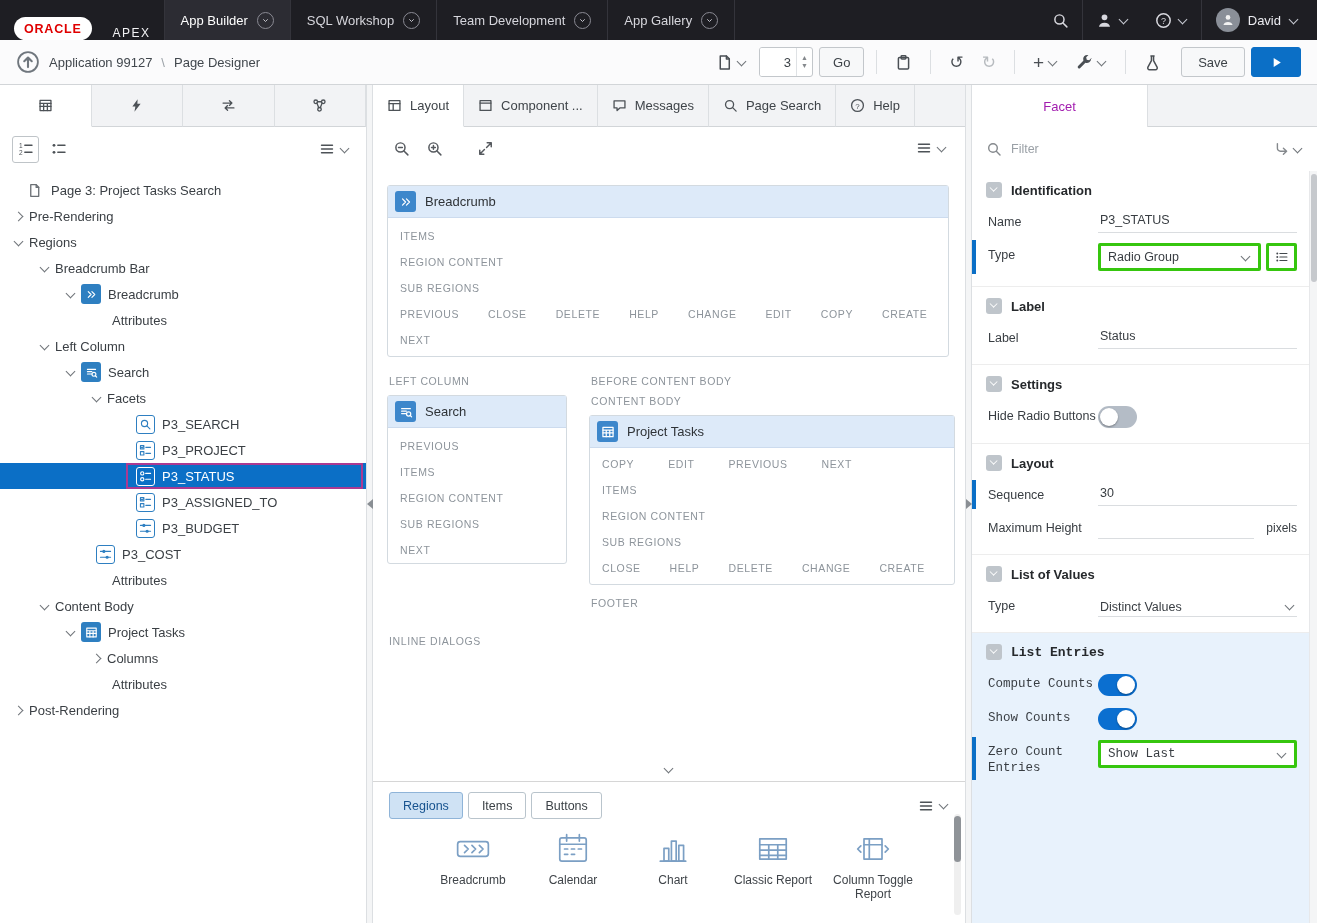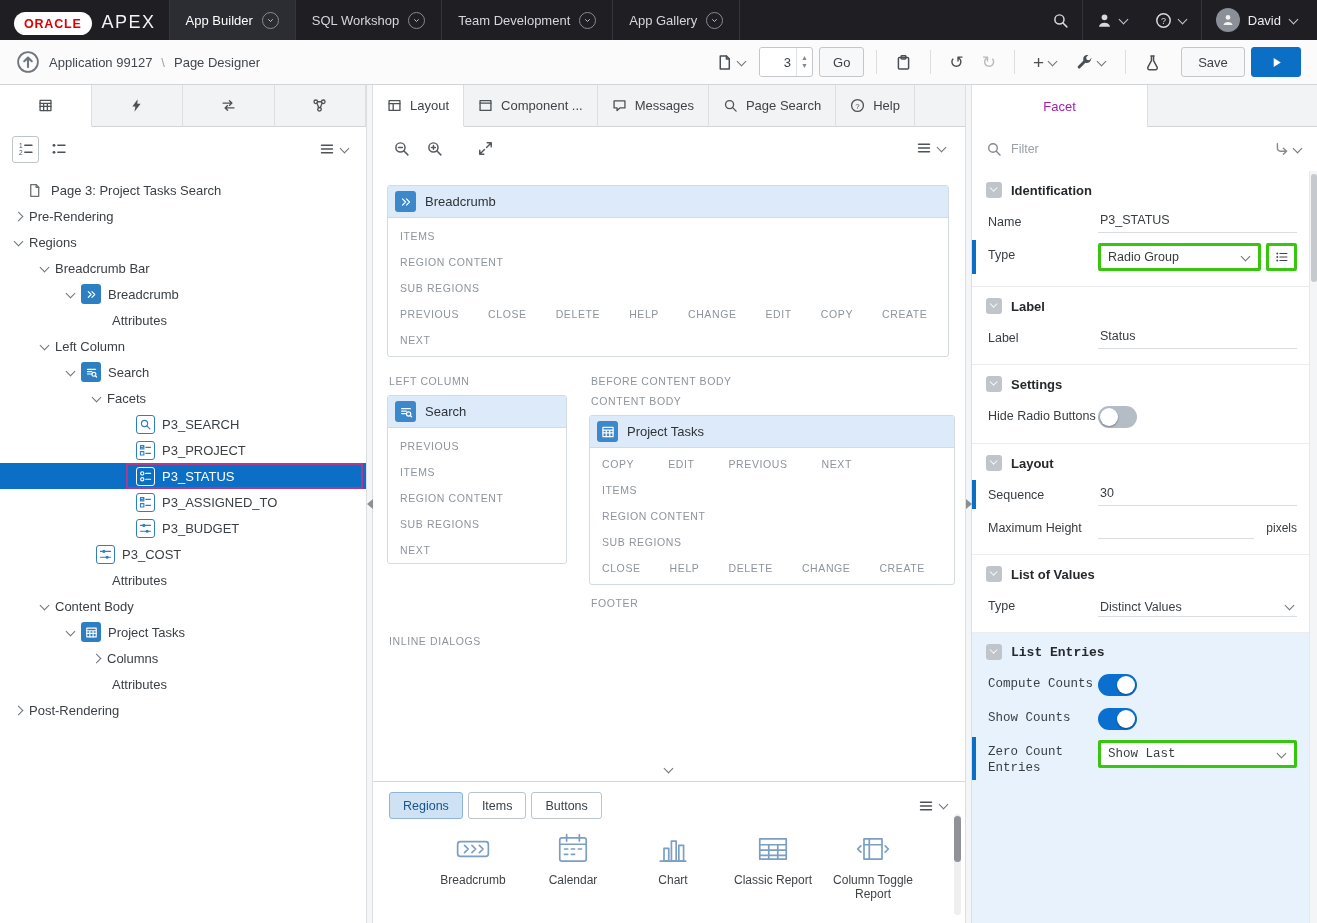--- a/index.html
+++ b/index.html
@@ -12,24 +12,24 @@
   .chev-sm::before{content:'';position:absolute;width:6px;height:6px;border-right:1.6px solid #6f7479;border-bottom:1.6px solid #6f7479;transform:rotate(45deg);top:0;left:1px;}
   .chev-sm.right::before{transform:rotate(-45deg);top:1px;}
   .chev-sm.light::before{border-color:#c9cbd4;}
   .chev-sm.white::before{border-color:#fff;}
 
   .ico{display:inline-flex;width:16px;height:16px;flex:none;align-items:center;justify-content:center;}
   .ico svg{width:100%;height:100%;}
 
   
   .topbar{height:40px;background:#1e1e23;display:flex;align-items:stretch;}
-  .logo{display:flex;align-items:flex-start;gap:10px;padding:12px 14px;flex:none;}
+  .logo{display:flex;align-items:flex-end;gap:21px;padding:0 14px;flex:none;}
   .logo-pill{background:#fff;border-radius:12px;height:23px;display:flex;align-items:center;padding:0 10px;}
   .logo-oracle{color:#e00000;font-weight:bold;font-size:12.5px;letter-spacing:.8px;}
-  .logo-apex{color:#f2f2f4;font-size:18px;letter-spacing:1.5px;}
+  .logo-apex{color:#f2f2f4;font-size:12px;letter-spacing:1.5px;}
   .app-tabs{display:flex;align-items:stretch;}
   .app-tab{display:flex;align-items:center;gap:9px;padding:0 16px;font-size:13px;color:#d6d6dc;border-right:1px solid #34343b;border-left:1px solid #34343b;margin-left:-1px;cursor:pointer;}
   .app-tab.active{background:#2c2c33;color:#fff;}
   .circle-chev{width:17px;height:17px;border-radius:50%;border:1px solid #8a8a93;display:inline-flex;align-items:center;justify-content:center;color:#c9c9d1;}
   .circle-chev svg{width:9px;height:9px;}
   .tb-right{margin-left:auto;display:flex;align-items:center;padding-right:10px;color:#d8d8de;}
   .tb-ico{display:flex;align-items:center;gap:6px;padding:0 13px;height:40px;color:#d8d8de;}
   .tb-ico .ico{width:17px;height:17px;}
   .tb-div{width:1px;height:40px;background:#34343b;}
   .user{display:flex;align-items:center;gap:8px;padding:0 8px 0 14px;font-size:13px;color:#ececf1;cursor:pointer;}

